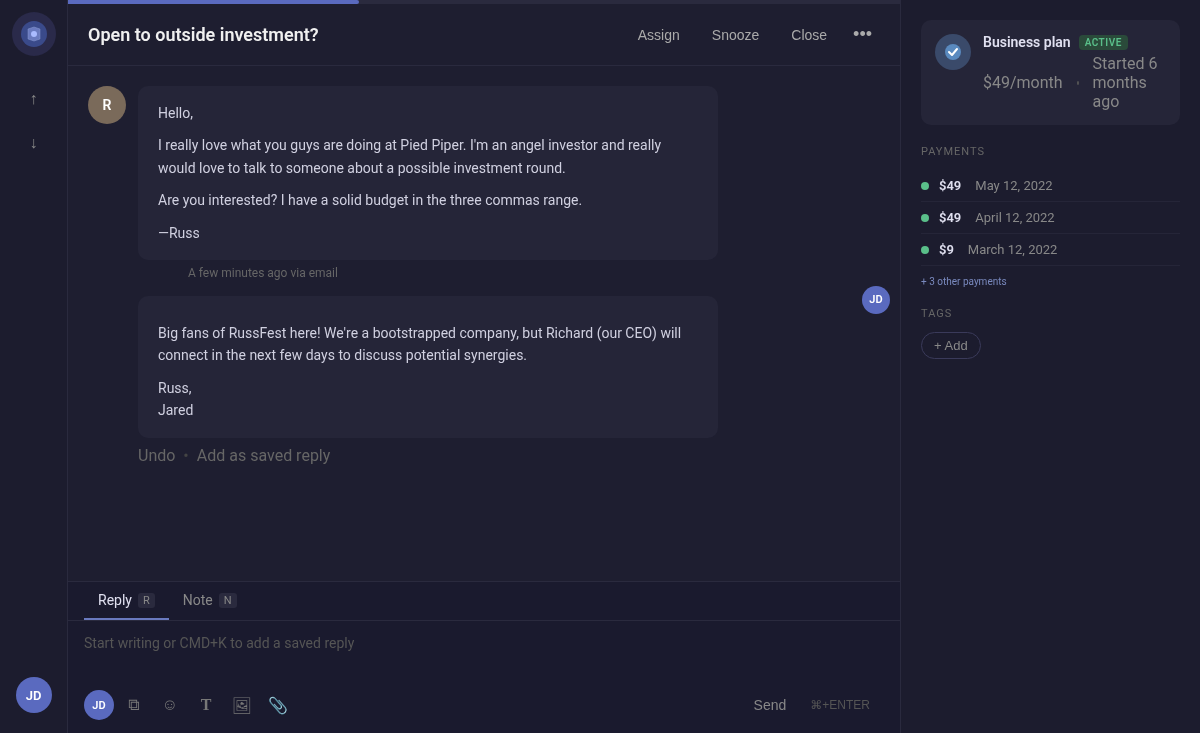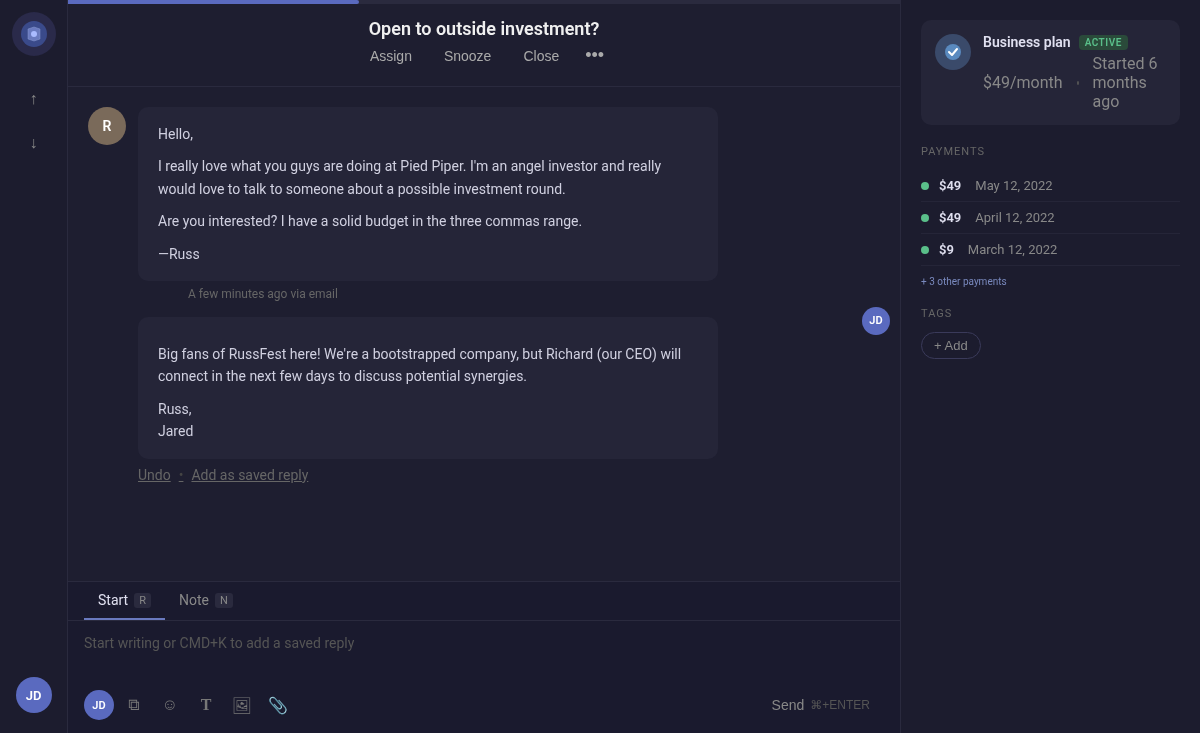--- a/index.html
+++ b/index.html
@@ -76,21 +76,20 @@
     }
 
     
     .top-bar {
       display: flex;
       align-items: center;
       padding: 14px 20px;
       border-bottom: 1px solid #2a2a3e;
       background: #1e1e30;
       flex-shrink: 0;
-      flex-direction: column;
     }
     .conversation-title {
       font-size: 18px;
       font-weight: 600;
       color: #f0f0f0;
       flex: 1;
     }
     .action-buttons {
       display: flex;
       align-items: center;
@@ -195,24 +194,23 @@
       align-items: center;
       justify-content: center;
       font-size: 11px;
       font-weight: 600;
       color: #fff;
     }
     .reply-actions {
       display: flex;
       gap: 8px;
       margin-top: 8px;
-      font-size: 14px;
+      font-size: 16px;
       color: #666;
       padding-left: 50px;
-      text-decoration: underline;
     }
     .reply-action-link {
       color: #666;
       cursor: pointer;
       text-decoration: none;
     }
     .reply-actions .dot-sep { color: #444; }
 
     
     .reply-composer {
@@ -282,21 +280,21 @@
     }
     .send-btn {
       padding: 7px 14px;
       background: transparent;
       border: none;
       color: #888;
       font-size: 14px;
       cursor: pointer;
       display: flex;
       align-items: center;
-      gap: 6px;
+      gap: 24px;
     }
     .send-shortcut {
       font-size: 12px;
       color: #555;
     }
     .composer-user-avatar {
       width: 30px;
       height: 30px;
       border-radius: 50%;
       background: #5a6abf;
@@ -548,21 +546,21 @@
         <span class="dot-sep">•</span>
         <a class="reply-action-link">Add as saved reply</a>
       </div>
     </div>
 
   </div>
 
   <div class="reply-composer">
     <div class="composer-tabs">
       <div class="composer-tab active">
-        <span>Start</span>
+        <span>Reply</span>
         <span class="tab-shortcut">R</span>
       </div>
       <div class="composer-tab">
         <span>Note</span>
         <span class="tab-shortcut">N</span>
       </div>
     </div>
     <div class="composer-body">
       <span class="composer-placeholder">Start writing or CMD+K to add a saved reply</span>
     </div>

